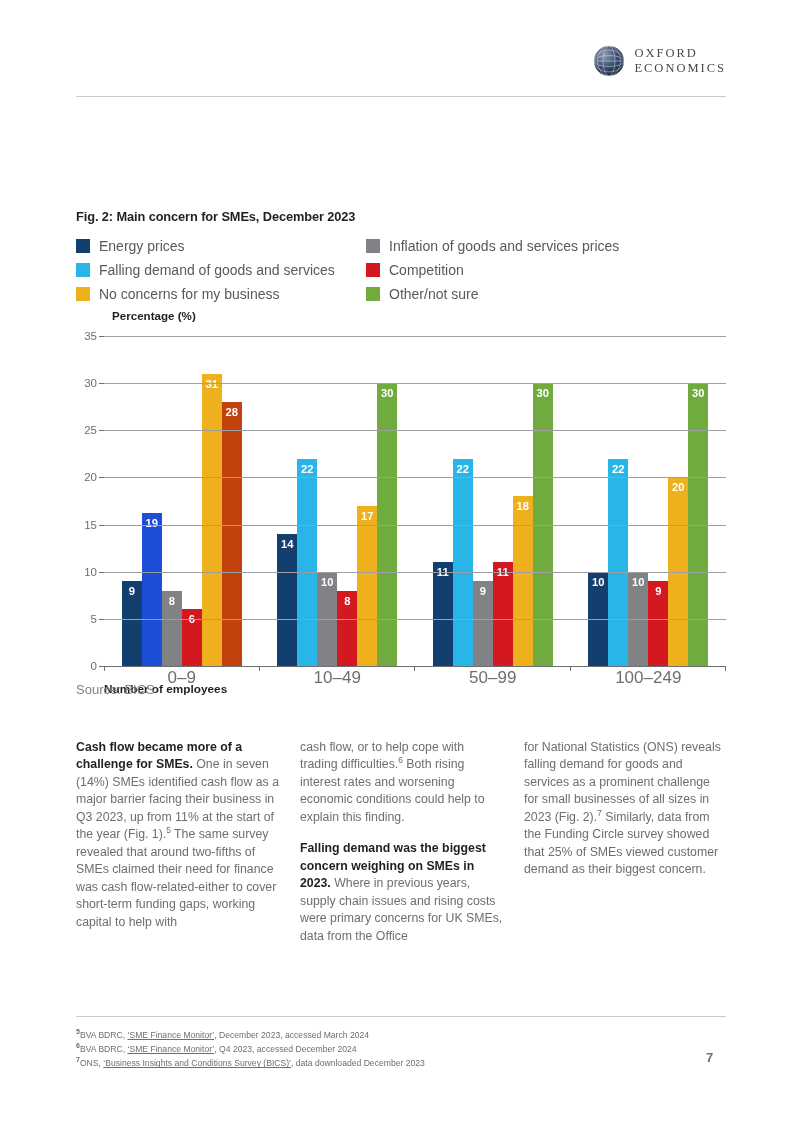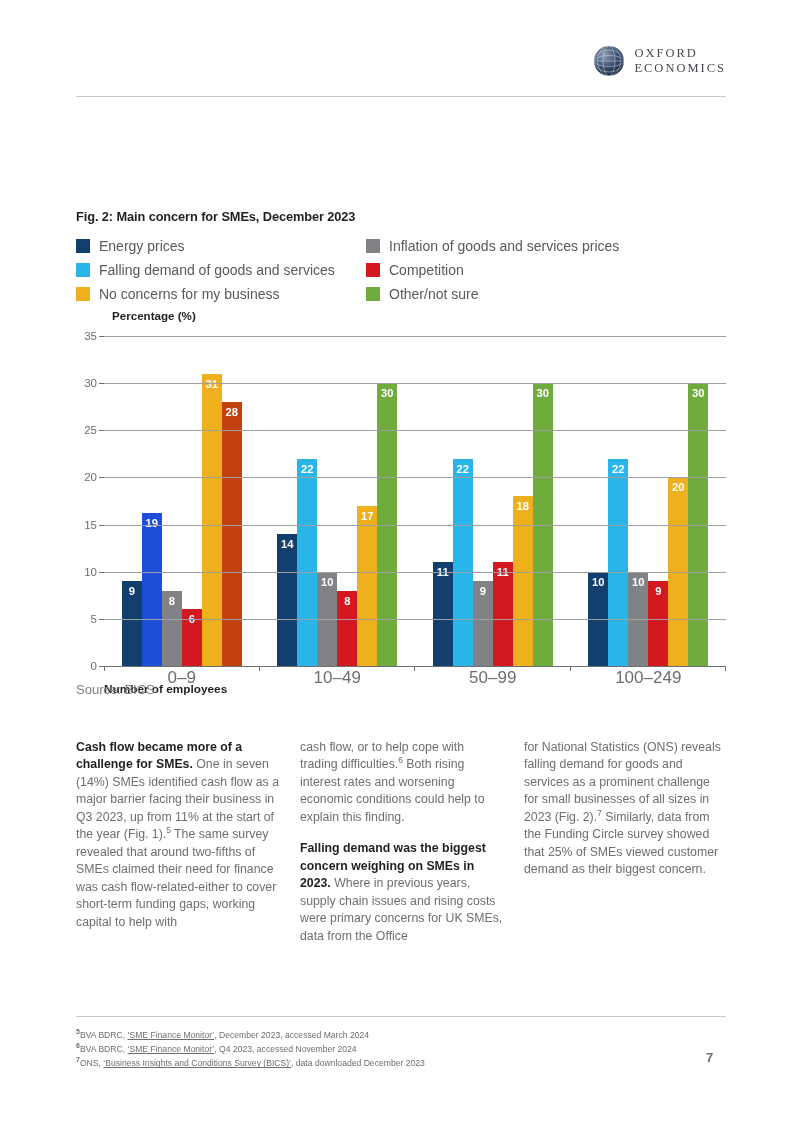--- a/index.html
+++ b/index.html
@@ -449,18 +449,18 @@
       <p><b>Falling demand was the biggest concern weighing on SMEs in 2023.</b><span> Where in previous years, supply chain issues and rising costs were primary concerns for UK SMEs, data from the Office</span></p>
     </div>
     <div class="col">
       <p><span>for National Statistics (ONS) reveals falling demand for goods and services as a prominent challenge for small businesses of all sizes in 2023 (Fig. 2).</span><sup>7</sup><span> Similarly, data from the Funding Circle survey showed that 25% of SMEs viewed customer demand as their biggest concern.</span></p>
     </div>
   </div>
 
   <div class="footer-rule"></div>
   <div class="footnotes" id="footnotes">
       <div class="footnote"><sup>5</sup><span>BVA BDRC, </span><u>‘SME Finance Monitor’</u><span>, December 2023, accessed March 2024</span></div>
-      <div class="footnote"><sup>6</sup><span>BVA BDRC, </span><u>‘SME Finance Monitor’</u><span>, Q4 2023, accessed November 2024</span></div>
+      <div class="footnote"><sup>6</sup><span>BVA BDRC, </span><u>‘SME Finance Monitor’</u><span>, Q4 2023, accessed December 2024</span></div>
       <div class="footnote"><sup>7</sup><span>ONS, </span><u>‘Business Insights and Conditions Survey (BICS)’</u><span>, data downloaded December 2023</span></div>
     </div>
   <div class="page-num">7</div>
 
 </div>
 
 </body></html>

